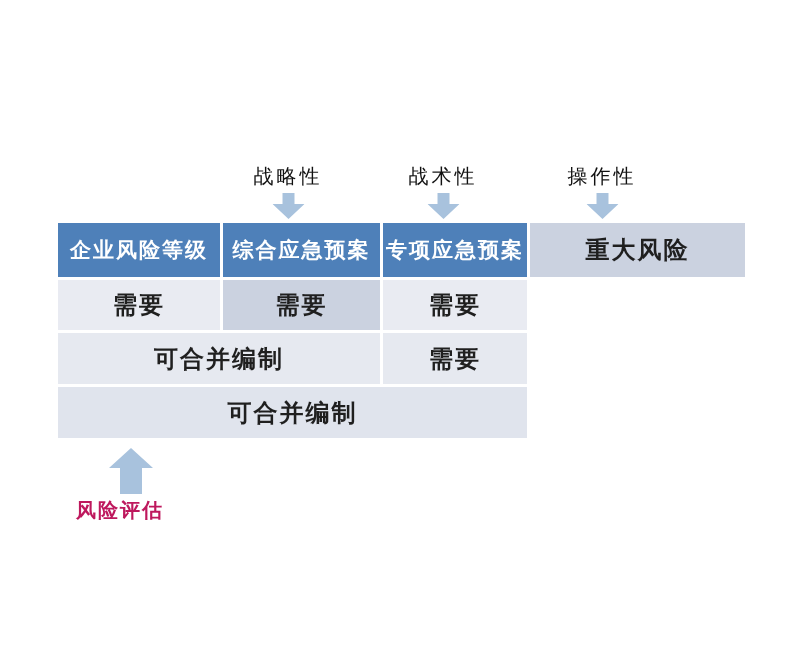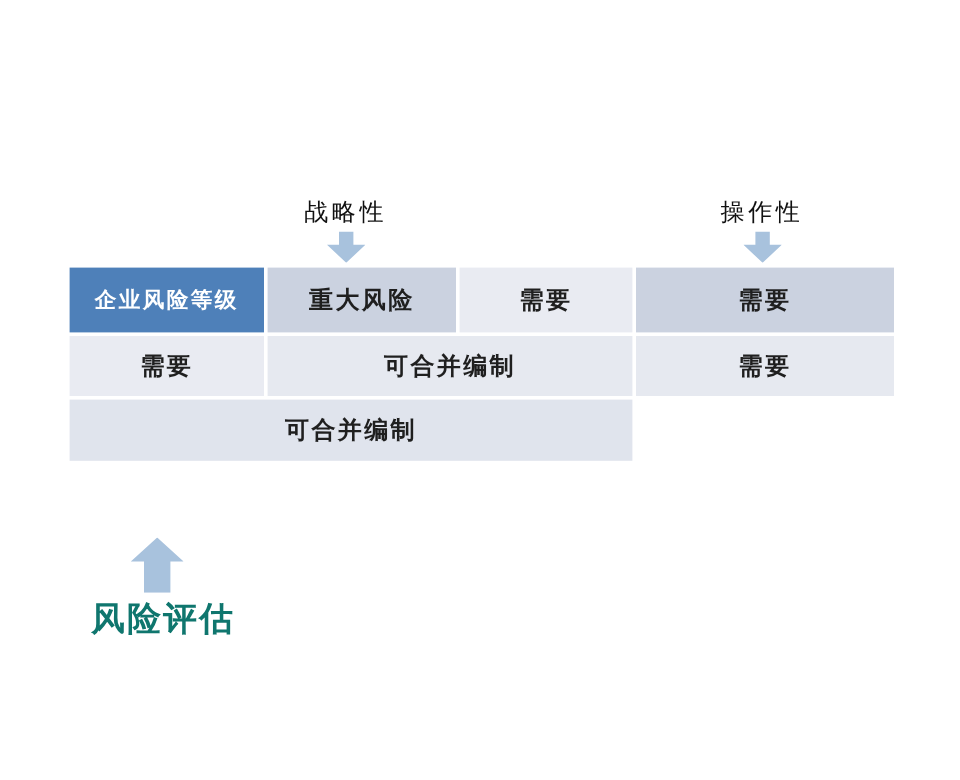--- a/index.html
+++ b/index.html
@@ -26,27 +26,27 @@
     grid-template-rows: 54px 50px 51px 51px;
     gap: 3px;
   }
   .cell {
     display: flex;
     align-items: center;
     justify-content: center;
     font-weight: bold;
     letter-spacing: 2px;
     color: #1f1f1f;
-    font-size: 20px;
+    font-size: 24px;
     white-space: nowrap;
   }
   .cell.header {
     background: #4e80b9;
     color: #ffffff;
-    font-size: 18px;
+    font-size: 21px;
     text-align: center;
   }
   .cell.dark  { background: #cbd2e0; }
   .cell.light { background: #e9ebf2; }
   .cell.mid   { background: #e6e9f0; }
   .cell.mid3  { background: #e0e4ed; }
   .span2 { grid-column: span 2; }
   .span3 { grid-column: span 3; }
 
   
@@ -61,63 +61,71 @@
   }
   .top-annotation .ann-label {
     font-family: "DejaVu Serif", serif;
     font-size: 20px;
     letter-spacing: 3px;
     color: #111111;
     white-space: nowrap;
   }
   .ann-strategic   { left: 288px; }
   .ann-tactical    { left: 443px; }
-  .ann-operational { left: 635px; }
+  .ann-operational { left: 602px; }
 
   
   .up-arrow-wrap {
     position: absolute;
     left: 109px;
     top: 448px;
     width: 44px;
     height: 46px;
   }
   .assessment-label {
     position: absolute;
     left: 76px;
     top: 497px;
     font-family: "DejaVu Serif", serif;
     font-weight: bold;
-    font-size: 28px;
+    font-size: 20px;
     letter-spacing: 2px;
-    color: #0f766e;
+    color: #be185d;
     white-space: nowrap;
   }
   svg { display: block; }
 </style>
 </head>
 <body>
 
 <div class="canvas">
 
   <div class="top-annotation ann-strategic">
     <span class="ann-label">战略性</span>
     <svg width="32" height="26" viewBox="0 0 32 26">
       <path d="M10 0 h12 v11 h10 L16 26 L0 11 h10 z" fill="#a8c2dd"></path>
     </svg>
   </div>
+  <div class="top-annotation ann-tactical">
+    <span class="ann-label">战术性</span>
+    <svg width="32" height="26" viewBox="0 0 32 26">
+      <path d="M10 0 h12 v11 h10 L16 26 L0 11 h10 z" fill="#a8c2dd"></path>
+    </svg>
+  </div>
   <div class="top-annotation ann-operational">
     <span class="ann-label">操作性</span>
     <svg width="32" height="26" viewBox="0 0 32 26">
       <path d="M10 0 h12 v11 h10 L16 26 L0 11 h10 z" fill="#a8c2dd"></path>
     </svg>
   </div>
 
   <div class="risk-table">
     <div class="cell header">企业风险等级</div>
+    <div class="cell header">综合应急预案</div>
+    <div class="cell header">专项应急预案</div>
 
     <div class="cell dark">重大风险</div>
     <div class="cell light">需要</div>
     <div class="cell dark">需要</div>
     <div class="cell light">需要</div>
 
     <div class="cell mid span2">可合并编制</div>
     <div class="cell mid">需要</div>
 
     <div class="cell mid3 span3">可合并编制</div>

